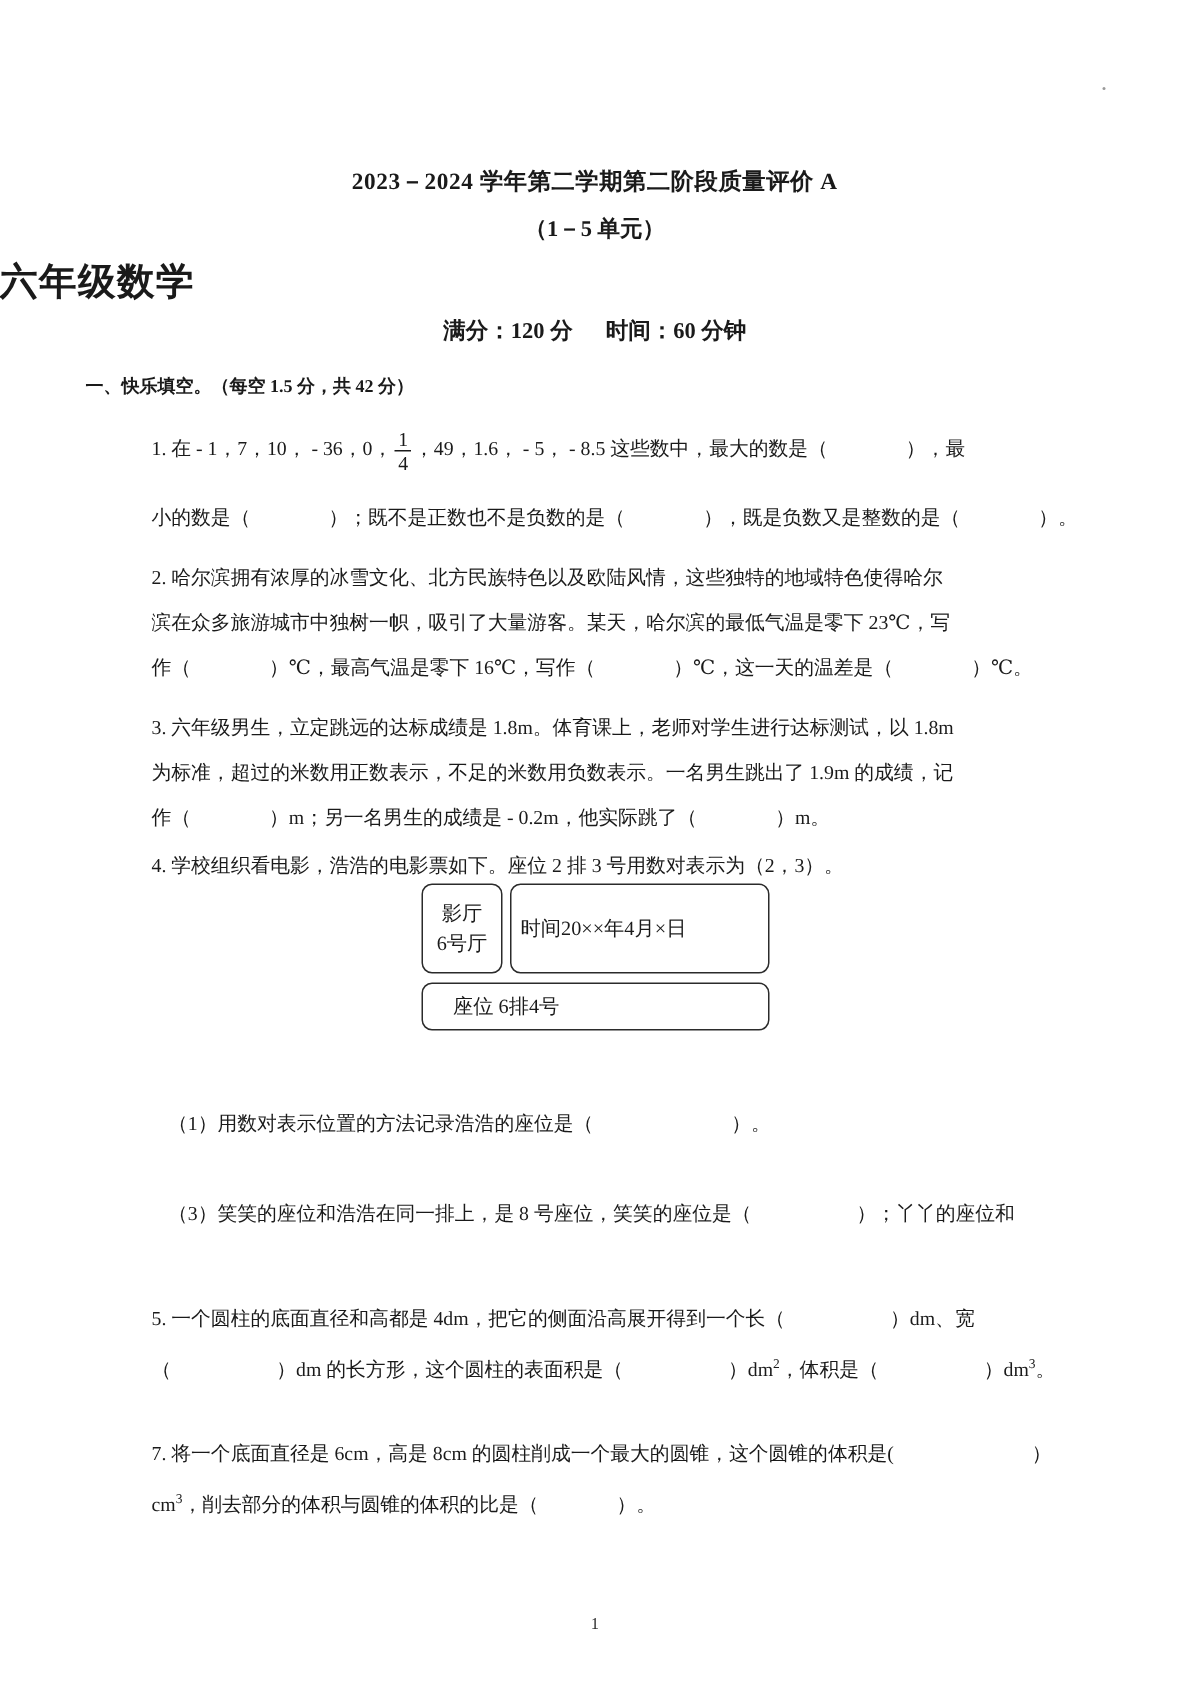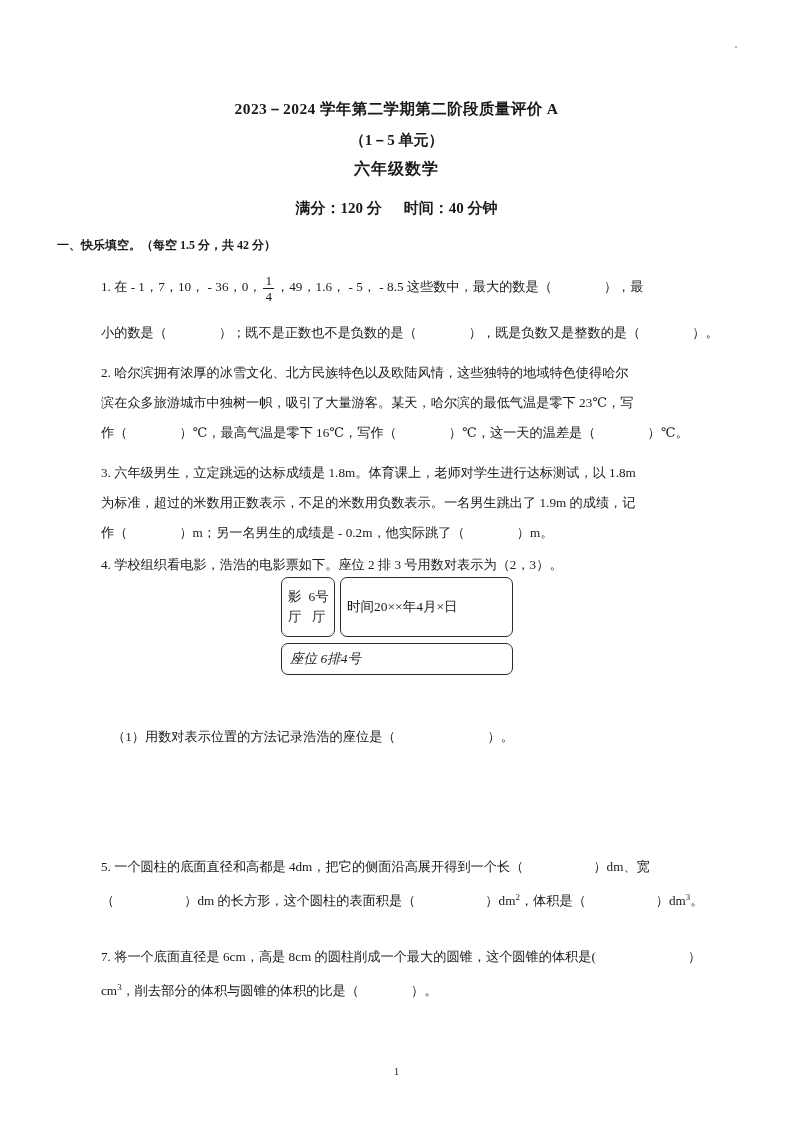--- a/index.html
+++ b/index.html
@@ -11,21 +11,21 @@
     width: 793px;
     height: 1122px;
     position: relative;
     font-family: "Liberation Serif", "DejaVu Serif", serif;
     color: #1a1a1a;
     overflow: hidden;
   }
 
   .page {
     position: absolute;
-    left: 0; top: 0;
+    left: 0; top: 12px;
     width: 793px;
     height: 994px;
   }
 
   .corner-dot {
     position: absolute;
     left: 735px;
     top: 46px;
     width: 2px;
     height: 2px;
@@ -53,22 +53,22 @@
     text-align: center;
     font-size: 15px;
     font-weight: bold;
   }
 
   .doc-grade {
     position: absolute;
     left: 0;
     top: 159px;
     width: 793px;
-    text-align: center;
-    font-size: 16px;
+    text-align: left;
+    font-size: 25px;
     font-weight: bold;
     letter-spacing: 1px;
   }
 
   .doc-meta {
     position: absolute;
     left: 0;
     top: 199px;
     width: 793px;
     text-align: center;
@@ -139,43 +139,42 @@
     border: 1.4px solid #2b2b2b;
     border-radius: 7px;
     box-sizing: border-box;
     font-size: 13.5px;
     display: flex;
     align-items: center;
     background: #fff;
   }
   .tbox.hall {
     width: 54px;
-    flex-direction: row;
+    flex-direction: column;
     justify-content: center;
     line-height: 20px;
     text-align: center;
     padding: 0 2px;
   }
   .tbox.time {
     flex: 1;
     padding-left: 6px;
     letter-spacing: 0px;
   }
   .tbox.film {
     margin-top: 6px;
     height: 31px;
     padding-left: 8px;
     width: 232px;
   }
   .tbox.seat {
     margin-top: 6px;
     height: 32px;
-    padding-left: 8px;
+    padding-left: 20px;
     width: 232px;
-    font-style: italic;
   }
 
   .page-number {
     position: absolute;
     left: 0;
     top: 1065px;
     width: 793px;
     text-align: center;
     font-size: 11px;
     color: #2b2b2b;
@@ -186,21 +185,21 @@
 
 <div class="page">
 
   <div class="corner-dot"></div>
 
   <div class="doc-title">2023－2024 学年第二学期第二阶段质量评价 A</div>
   <div class="doc-subtitle">（1－5 单元）</div>
   <div class="doc-grade">六年级数学</div>
 
   <div class="doc-meta">
-    <span><span>满分：120 分</span></span><span class="gap"></span><span>时间：40 分钟</span>
+    <span><span>满分：120 分</span></span><span class="gap"></span><span>时间：60 分钟</span>
   </div>
 
   <div class="section-head">一、快乐填空。（每空 1.5 分，共 42 分）</div>
 
   <div class="q" style="top:272px;">
     <span>1. 在 - 1，7，10， - 36，0，</span><span class="frac"><span class="num">1</span><span class="bar"></span><span class="den">4</span></span><span>，49，1.6， - 5， - 8.5 这些数中，最大的数是（</span><span class="blank b-md"></span><span>），最</span>
   </div>
 
   <div class="q" style="top:318px;">
     <span>小的数是（</span><span class="blank b-md"></span><span>）；既不是正数也不是负数的是（</span><span class="blank b-md"></span><span>），既是负数又是整数的是（</span><span class="blank b-md"></span><span>）。</span>
@@ -243,20 +242,23 @@
     <div class="tbox seat">
       <span>座位  6排4号</span>
     </div>
   </div>
 
   <div class="q" style="top:722px; left:68px;">
     <span>（1）用数对表示位置的方法记录浩浩的座位是（</span><span class="blank b-xl"></span><span>）。</span>
   </div>
 
 
+  <div class="q" style="top:782px; left:68px; width:673px;">
+    <span>（3）笑笑的座位和浩浩在同一排上，是 8 号座位，笑笑的座位是（</span><span class="blank b-lg"></span><span>）；丫丫的座位和</span>
+  </div>
 
 
   <div class="q" style="top:852px;">
     <span>5. 一个圆柱的底面直径和高都是 4dm，把它的侧面沿高展开得到一个长（</span><span class="blank b-lg"></span><span>）dm、宽</span>
   </div>
 
   <div class="q" style="top:882px;">
     <span>（</span><span class="blank b-lg"></span><span>）dm 的长方形，这个圆柱的表面积是（</span><span class="blank b-lg"></span><span>）dm</span><sup class="sm">2</sup><span>，体积是（</span><span class="blank b-lg"></span><span>）dm</span><sup class="sm">3</sup><span>。</span>
   </div>
 

